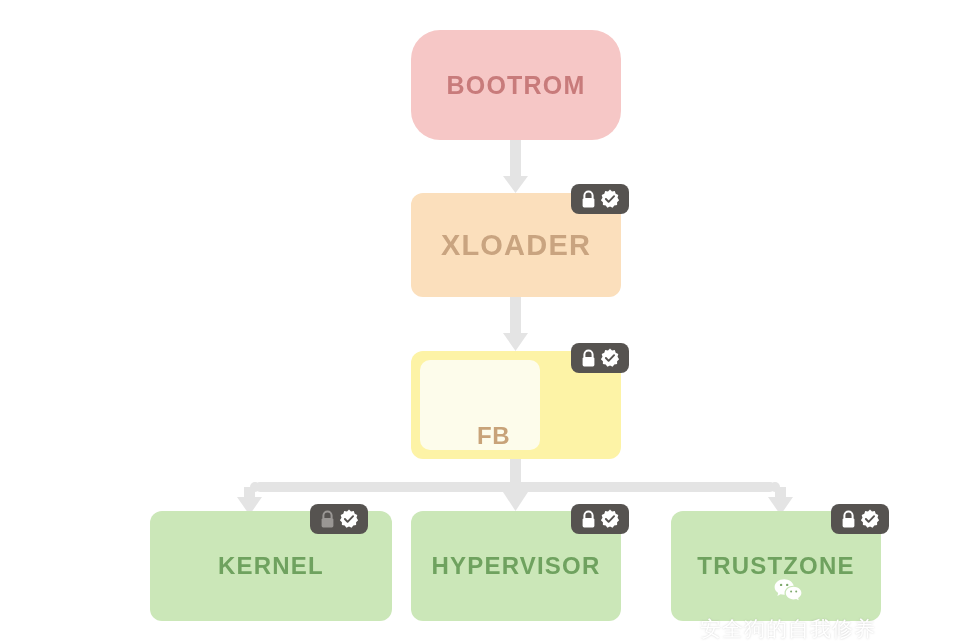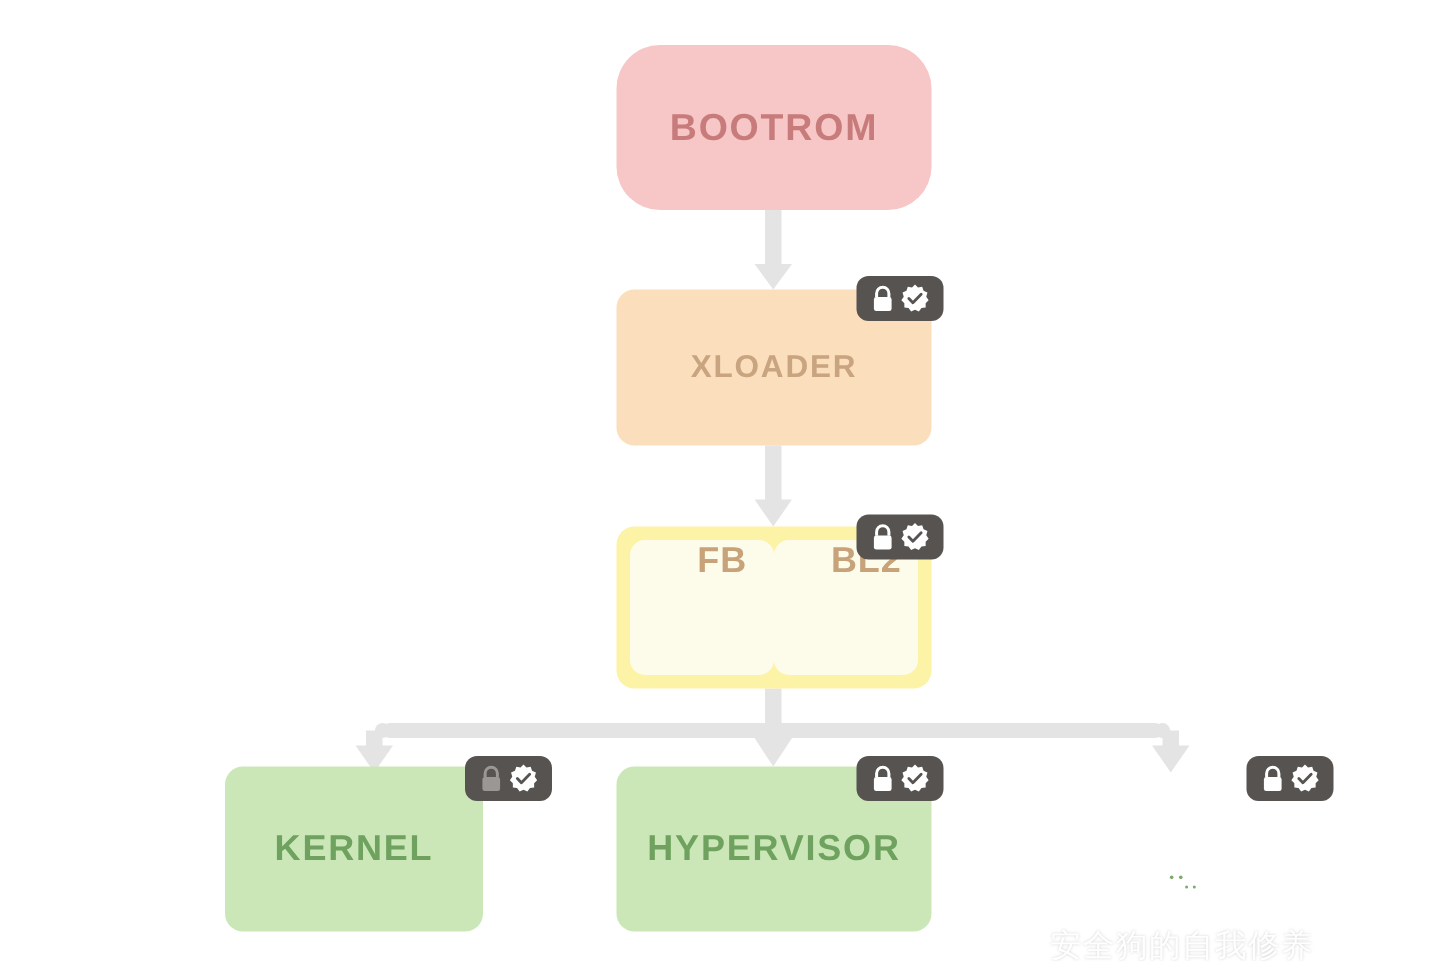--- a/index.html
+++ b/index.html
@@ -61,62 +61,62 @@
   
   #node-xloader {
     left: 411px;
     top: 193px;
     width: 210px;
     height: 104px;
     background: #fbdfbc;
   }
   #node-xloader .node-label {
     color: #c9a480;
-    font-size: 21px;
+    font-size: 29px;
   }
 
   
   #node-fbbl2 {
     left: 411px;
     top: 351px;
     width: 210px;
     height: 108px;
     background: #fdf3a6;
     display: flex;
     align-items: center;
     justify-content: space-between;
     padding: 9px;
   }
   .subnode {
     width: 93px;
     height: 90px;
     border-radius: 10px;
     background: #fdfceb;
     display: flex;
-    align-items: flex-start;
+    align-items: flex-end;
     justify-content: center;
     padding-left: 27px;
   }
   .subnode .node-label {
     color: #c8a379;
     font-size: 24px;
     letter-spacing: 0.6px;
   }
 
   
   .node-green {
     top: 511px;
     height: 110px;
     background: #cbe7b8;
   }
   .node-green .node-label {
     color: #6fa25f;
     font-size: 24px;
   }
-  #node-kernel  { left: 150px; width: 172px; }
+  #node-kernel  { left: 150px; width: 242px; }
   #node-hypervisor { left: 411px; width: 210px; align-items: center; }
   #node-trustzone  { left: 671px; width: 210px; }
 
   
   .badge {
     position: absolute;
     width: 58px;
     height: 30px;
     border-radius: 8px;
     background: #565350;
@@ -195,33 +195,33 @@
   </div>
 
   <div class="node" id="node-xloader">
     <span class="node-label">XLOADER</span>
   </div>
 
   <div class="node" id="node-fbbl2">
     <div class="subnode">
       <span class="node-label">FB</span>
     </div>
-    <div class="subnode">
-      <span class="node-label">BL2</span>
-    </div>
   </div>
 
   <div class="node node-green" id="node-kernel">
     <span class="node-label">KERNEL</span>
   </div>
 
   <div class="node node-green" id="node-hypervisor">
     <span class="node-label">HYPERVISOR</span>
   </div>
 
+  <div class="node node-green" id="node-trustzone">
+    <span class="node-label">TRUSTZONE</span>
+  </div>
 
   <div class="badge" id="badge-xloader">
     <span>
       <svg width="17" height="19" viewBox="0 0 17 19">
         <path d="M4.4 8.2 V5.6 a4.1 4.1 0 0 1 8.2 0 V8.2" fill="none" stroke="#ffffff" stroke-width="2"></path>
         <rect x="2.6" y="8" width="11.8" height="9.4" rx="1.6" fill="#ffffff"></rect>
       </svg>
     </span>
     <span>
       <svg width="20" height="20" viewBox="0 0 20 20">

